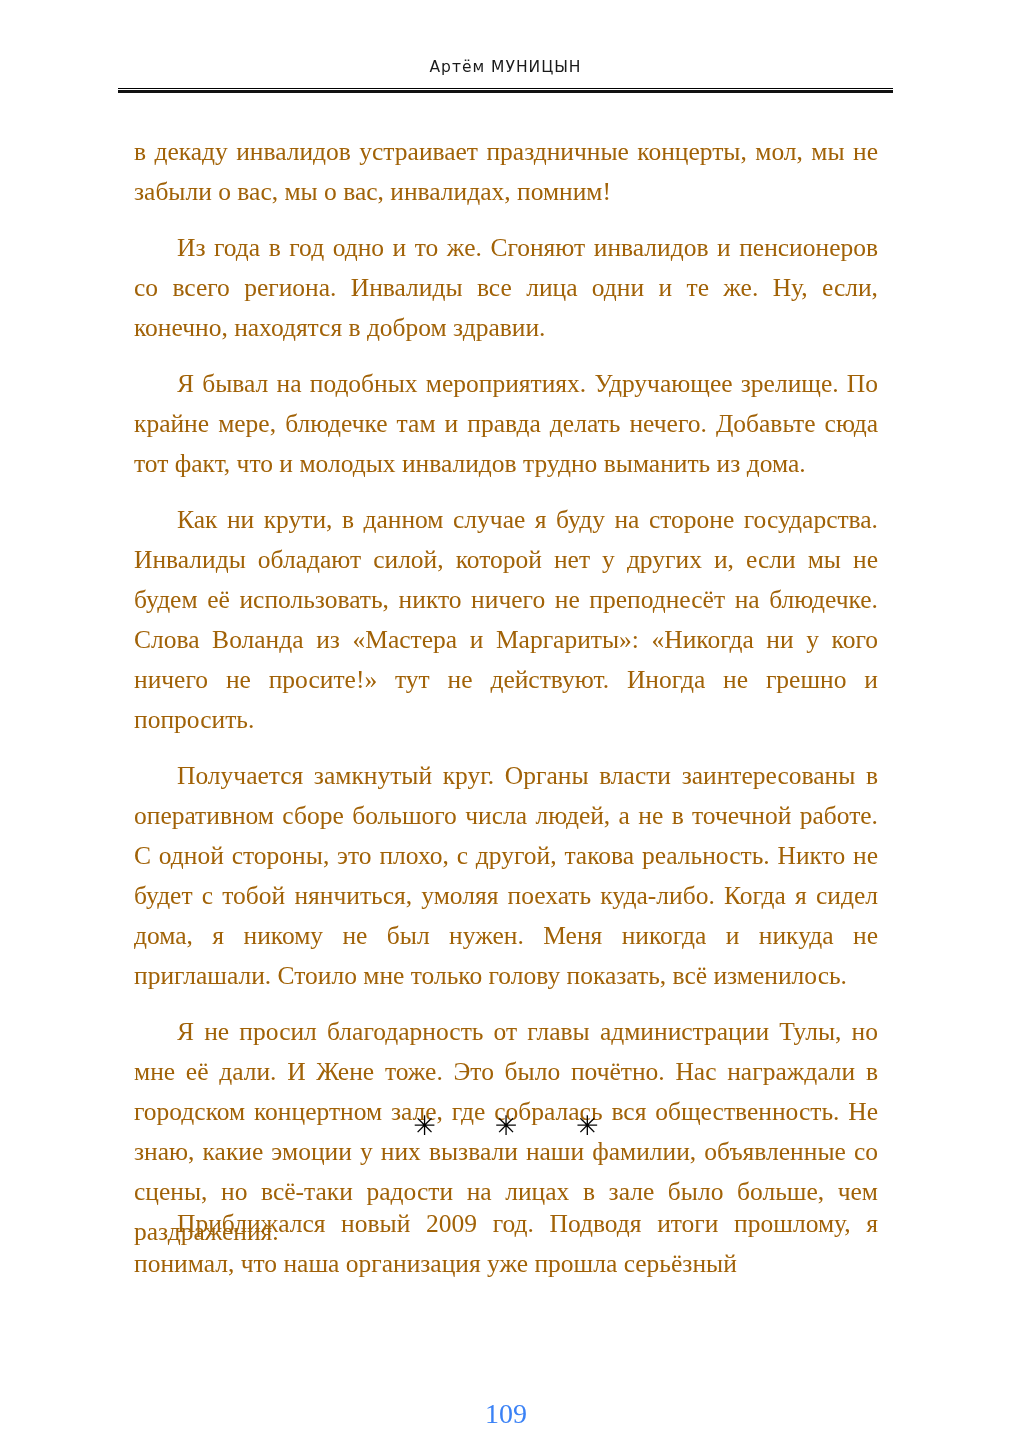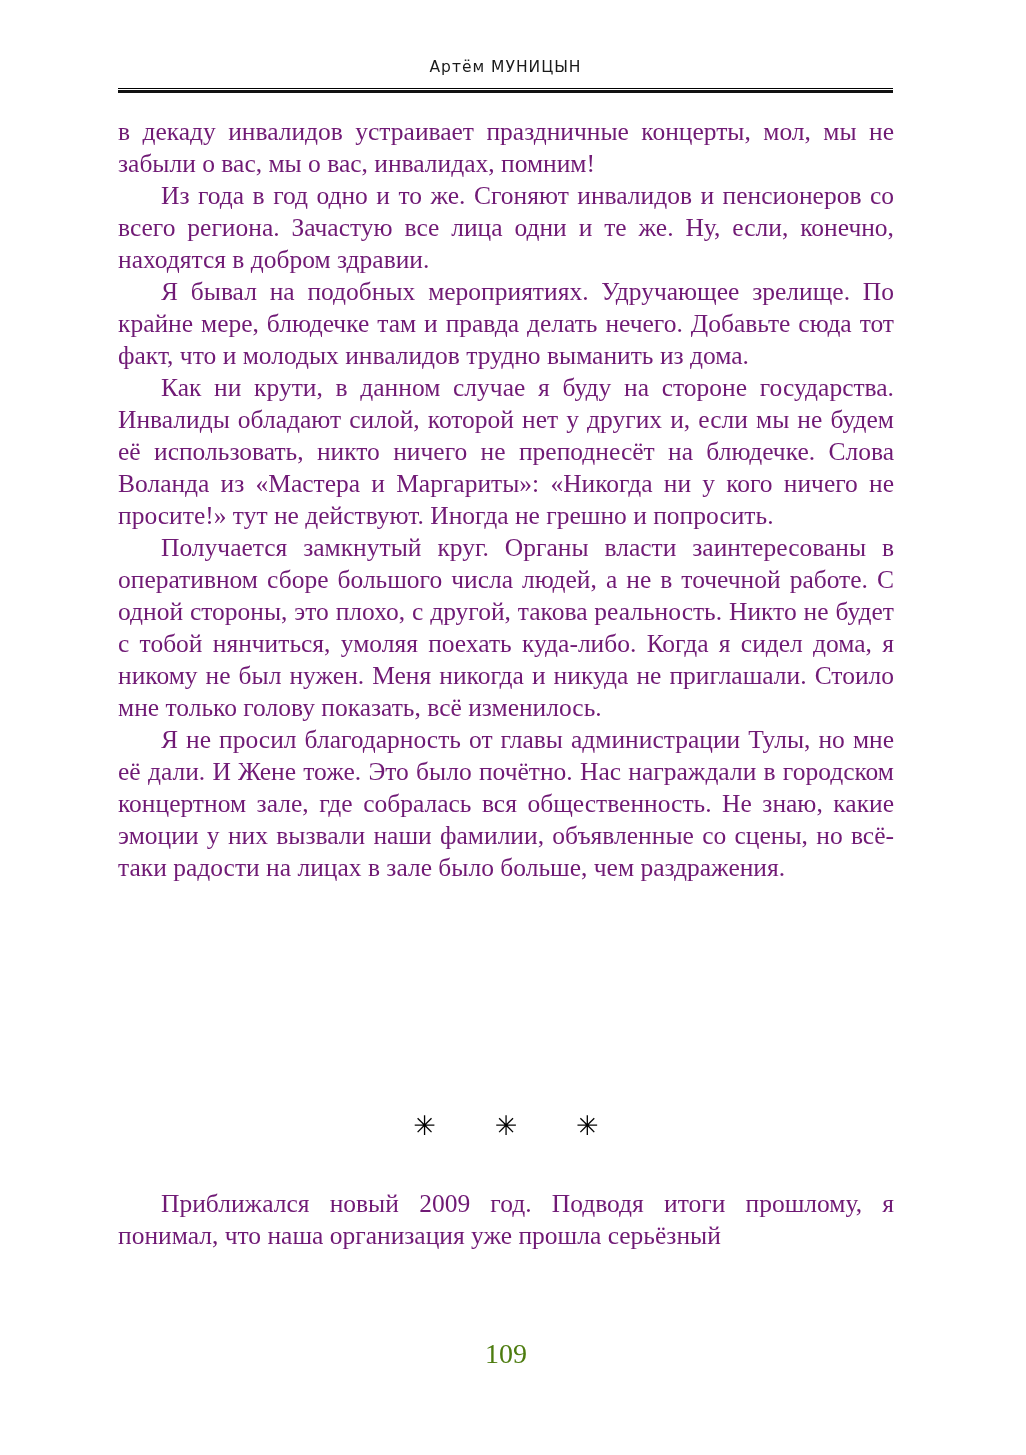--- a/index.html
+++ b/index.html
@@ -66,28 +66,28 @@
 
   
   .column {
     position: absolute;
     left: 118px;
     top: 116px;
     width: 776px;
   }
 
   .para {
-    margin: 0;
+    margin: 16px;
     text-align: justify;
     text-align-last: left;
     text-indent: 43px;
     font-size: 25.5px;
-    line-height: 32px;
+    line-height: 40px;
     font-family: "Liberation Serif", "DejaVu Serif", serif;
-    color: #701a75;
+    color: #a16207;
     word-spacing: 0px;
     hyphens: manual;
   }
   .para.no-indent {
     text-indent: 0;
   }
 
   
   .asterism {
     position: absolute;
@@ -108,43 +108,43 @@
     position: absolute;
     left: 118px;
     top: 1188px;
     width: 776px;
   }
 
   
   .folio {
     position: absolute;
     left: 118px;
-    top: 1338px;
+    top: 1398px;
     width: 776px;
     text-align: center;
     font-size: 28px;
     font-family: "Liberation Serif", "DejaVu Serif", serif;
-    color: #4d7c0f;
+    color: #3b82f6;
   }
 </style>
 </head>
 <body>
 
 <div class="page">
 
   <div class="running-head">Артём МУНИЦЫН</div>
 
   <div class="head-rule">
     <div class="thin"></div>
     <div class="thick"></div>
   </div>
 
   <div class="column">
     <p class="para no-indent">в декаду инвалидов устраивает праздничные концерты, мол, мы не забыли о вас, мы о вас, инвалидах, помним!</p>
-    <p class="para">Из года в год одно и то же. Сгоняют инвалидов и пенсионеров со всего региона. Зачастую все лица одни и те же. Ну, если, конечно, находятся в добром здравии.</p>
+    <p class="para">Из года в год одно и то же. Сгоняют инвалидов и пенсионеров со всего региона. Инвалиды все лица одни и те же. Ну, если, конечно, находятся в добром здравии.</p>
     <p class="para">Я бывал на подобных мероприятиях. Удручающее зрелище. По крайне мере, блюдечке там и правда делать нечего. Добавьте сюда тот факт, что и молодых инвалидов трудно выманить из дома.</p>
     <p class="para">Как ни крути, в данном случае я буду на стороне государства. Инвалиды обладают силой, которой нет у других и, если мы не будем её использовать, никто ничего не преподнесёт на блюдечке. Слова Воланда из «Мастера и Маргариты»: «Никогда ни у кого ничего не просите!» тут не действуют. Иногда не грешно и попросить.</p>
     <p class="para">Получается замкнутый круг. Органы власти заинтересованы в оперативном сборе большого числа людей, а не в точечной работе. С одной стороны, это плохо, с другой, такова реальность. Никто не будет с тобой нянчиться, умоляя поехать куда-либо. Когда я сидел дома, я никому не был нужен. Меня никогда и никуда не приглашали. Стоило мне только голову показать, всё изменилось.</p>
     <p class="para">Я не просил благодарность от главы администрации Тулы, но мне её дали. И Жене тоже. Это было почётно. Нас награждали в городском концертном зале, где собралась вся общественность. Не знаю, какие эмоции у них вызвали наши фамилии, объявленные со сцены, но всё-таки радости на лицах в зале было больше, чем раздражения.</p>
   </div>
 
   <div class="asterism">✳ ✳ ✳</div>
 
   <div class="column-tail">
     <p class="para">Приближался новый 2009 год. Подводя итоги прошлому, я понимал, что наша организация уже прошла серьёзный</p>

